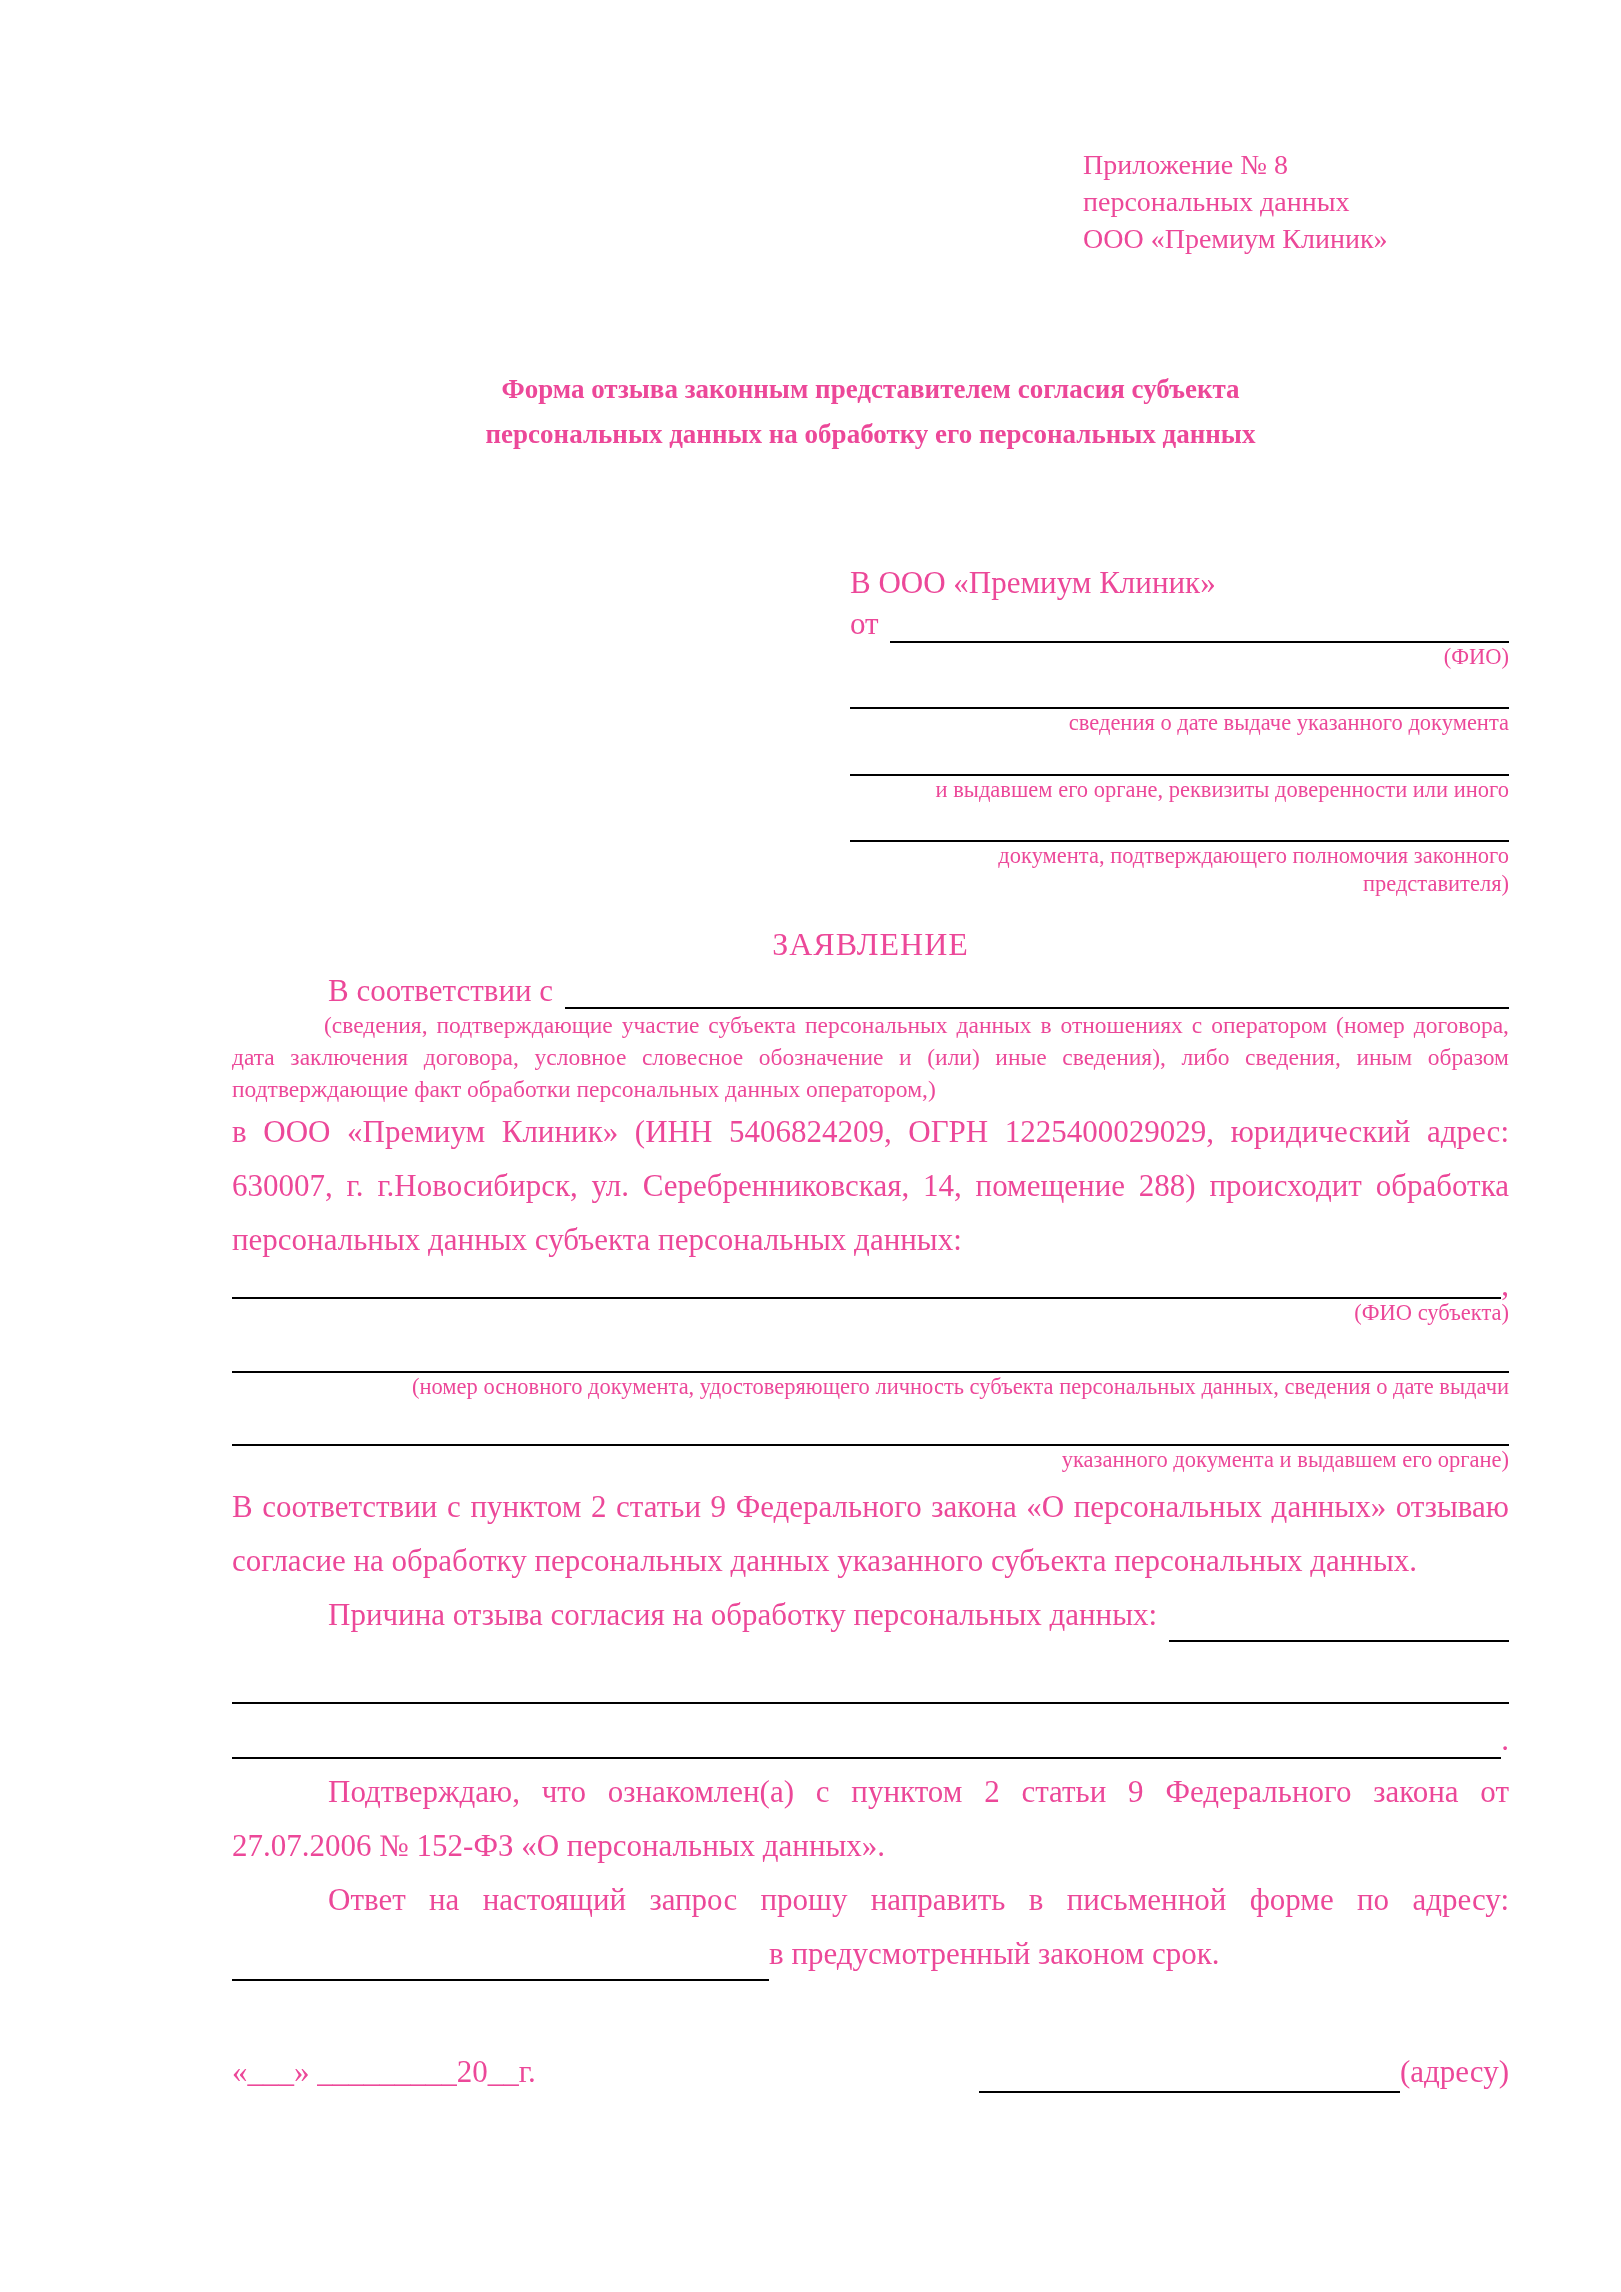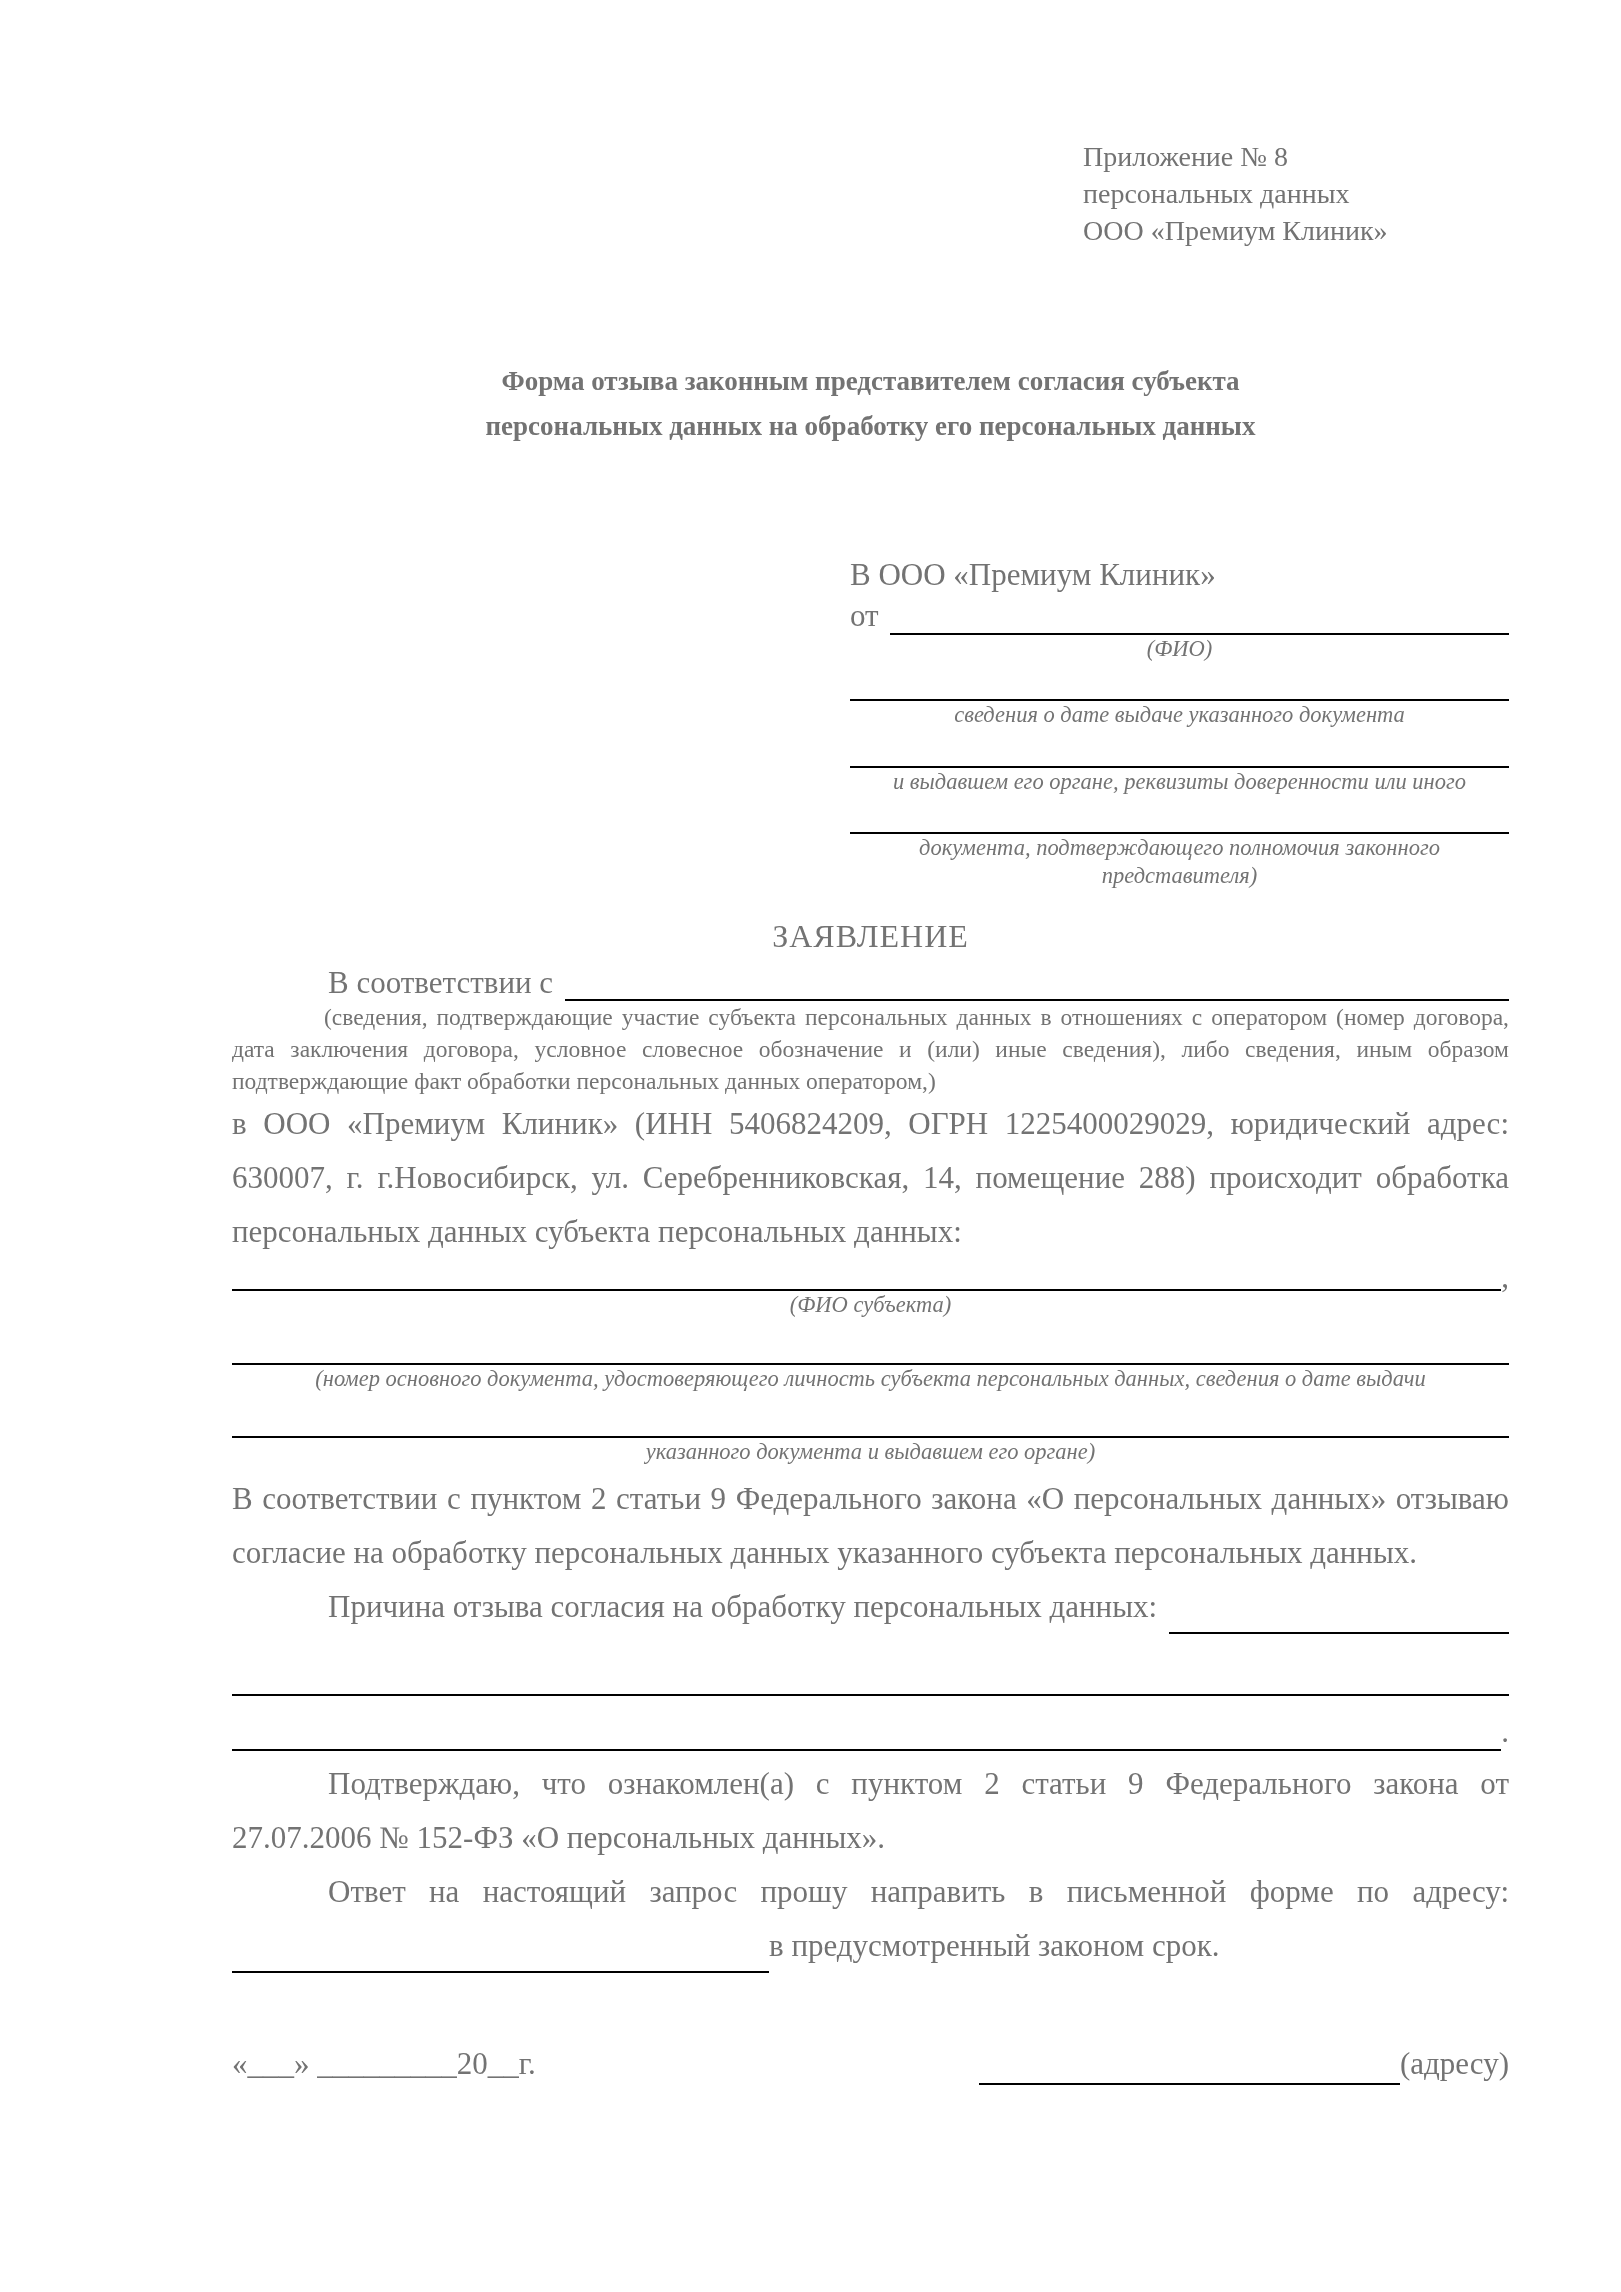--- a/index.html
+++ b/index.html
@@ -1,24 +1,24 @@
 <!DOCTYPE html>
 <html lang="ru"><head>
 <meta charset="utf-8">
 <style>
   html, body { margin: 0; padding: 0; background: #ffffff; }
   .page {
     position: relative;
     width: 1621px;
     height: 2293px;
     background: #ffffff;
-    color: #737373;
+    color: #ec4899;
     font-family: "Liberation Serif", "DejaVu Serif", serif;
     box-sizing: border-box;
-    padding: 1px 112px 0 232px;
+    padding: 9px 112px 0 232px;
     overflow: hidden;
   }
   .appendix {
     margin: 137px 0 0 851px;
     font-size: 28px;
     line-height: 37px;
   }
   .doc-title {
     margin-top: 110px;
     text-align: center;
@@ -38,22 +38,21 @@
   .addr-from {
     display: flex;
     align-items: flex-end;
     height: 41px;
   }
   .addr-from .from-label { flex: none; padding-right: 11.8px; }
   .addr-from .blank-line { flex: 1; height: 35px; }
   .caption {
     font-size: 22.5px;
     line-height: 27.4px;
-    text-align: center;
-    font-style: italic;
+    text-align: right;
   }
   .addr-row .blank-line { height: 37px; }
   .stmt-heading {
     margin-top: 27.4px;
     text-align: center;
     font-size: 32px;
     line-height: 41px;
     letter-spacing: 1px;
   }
   .intro-row {

